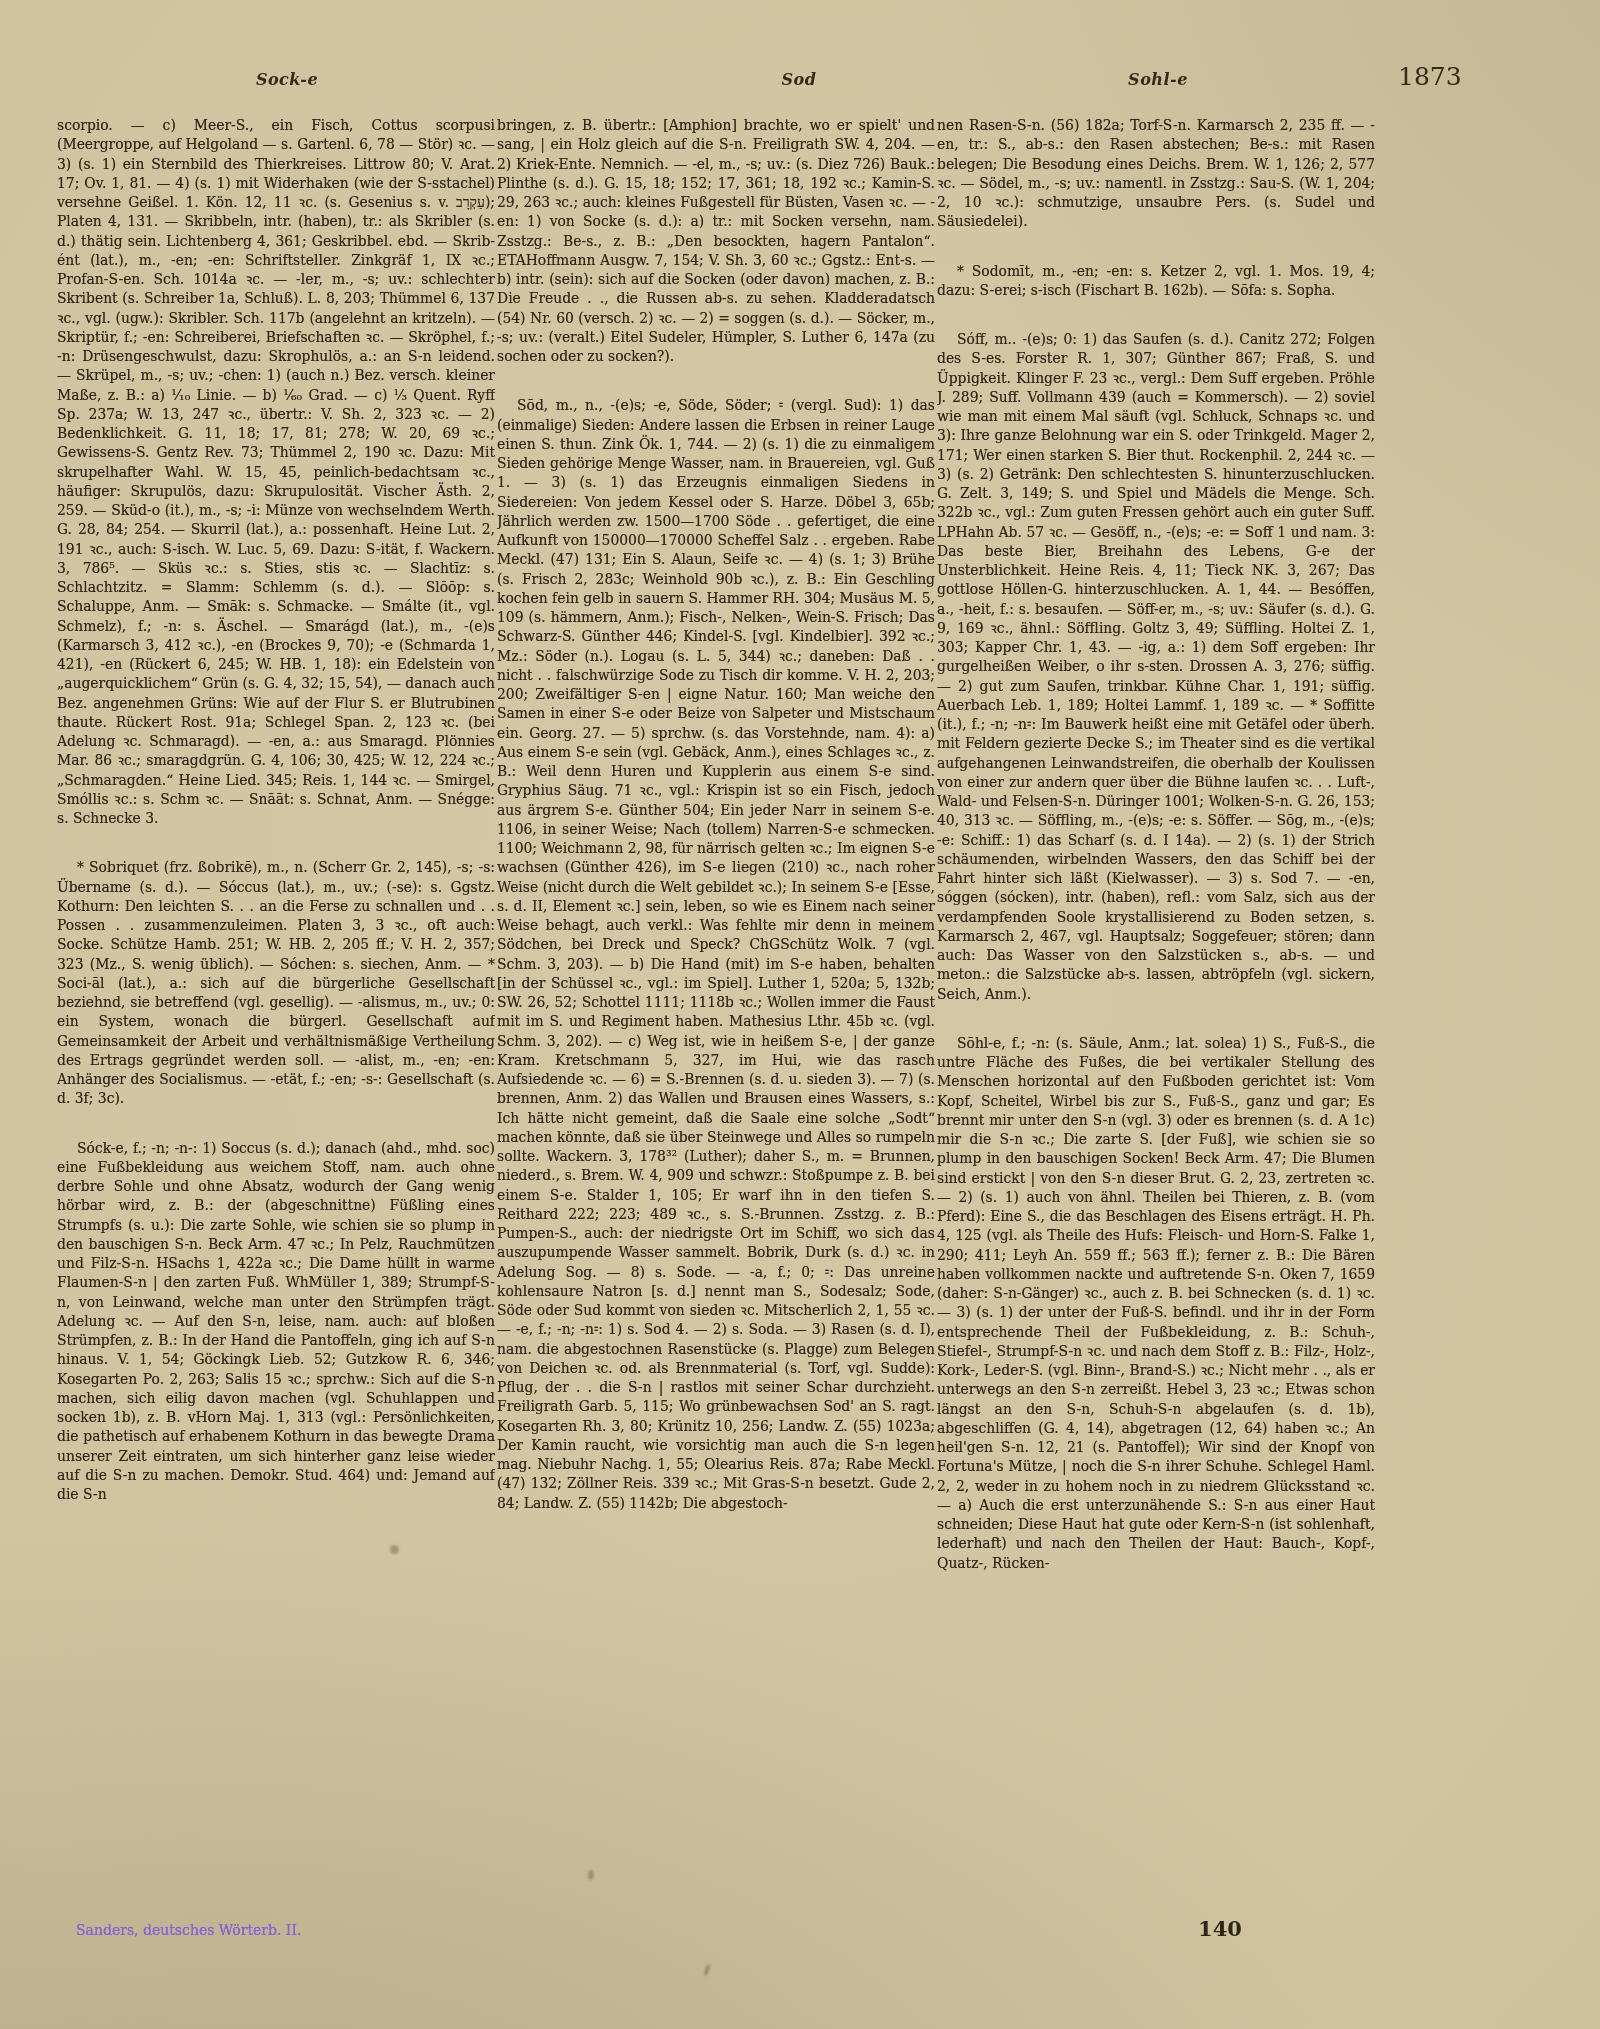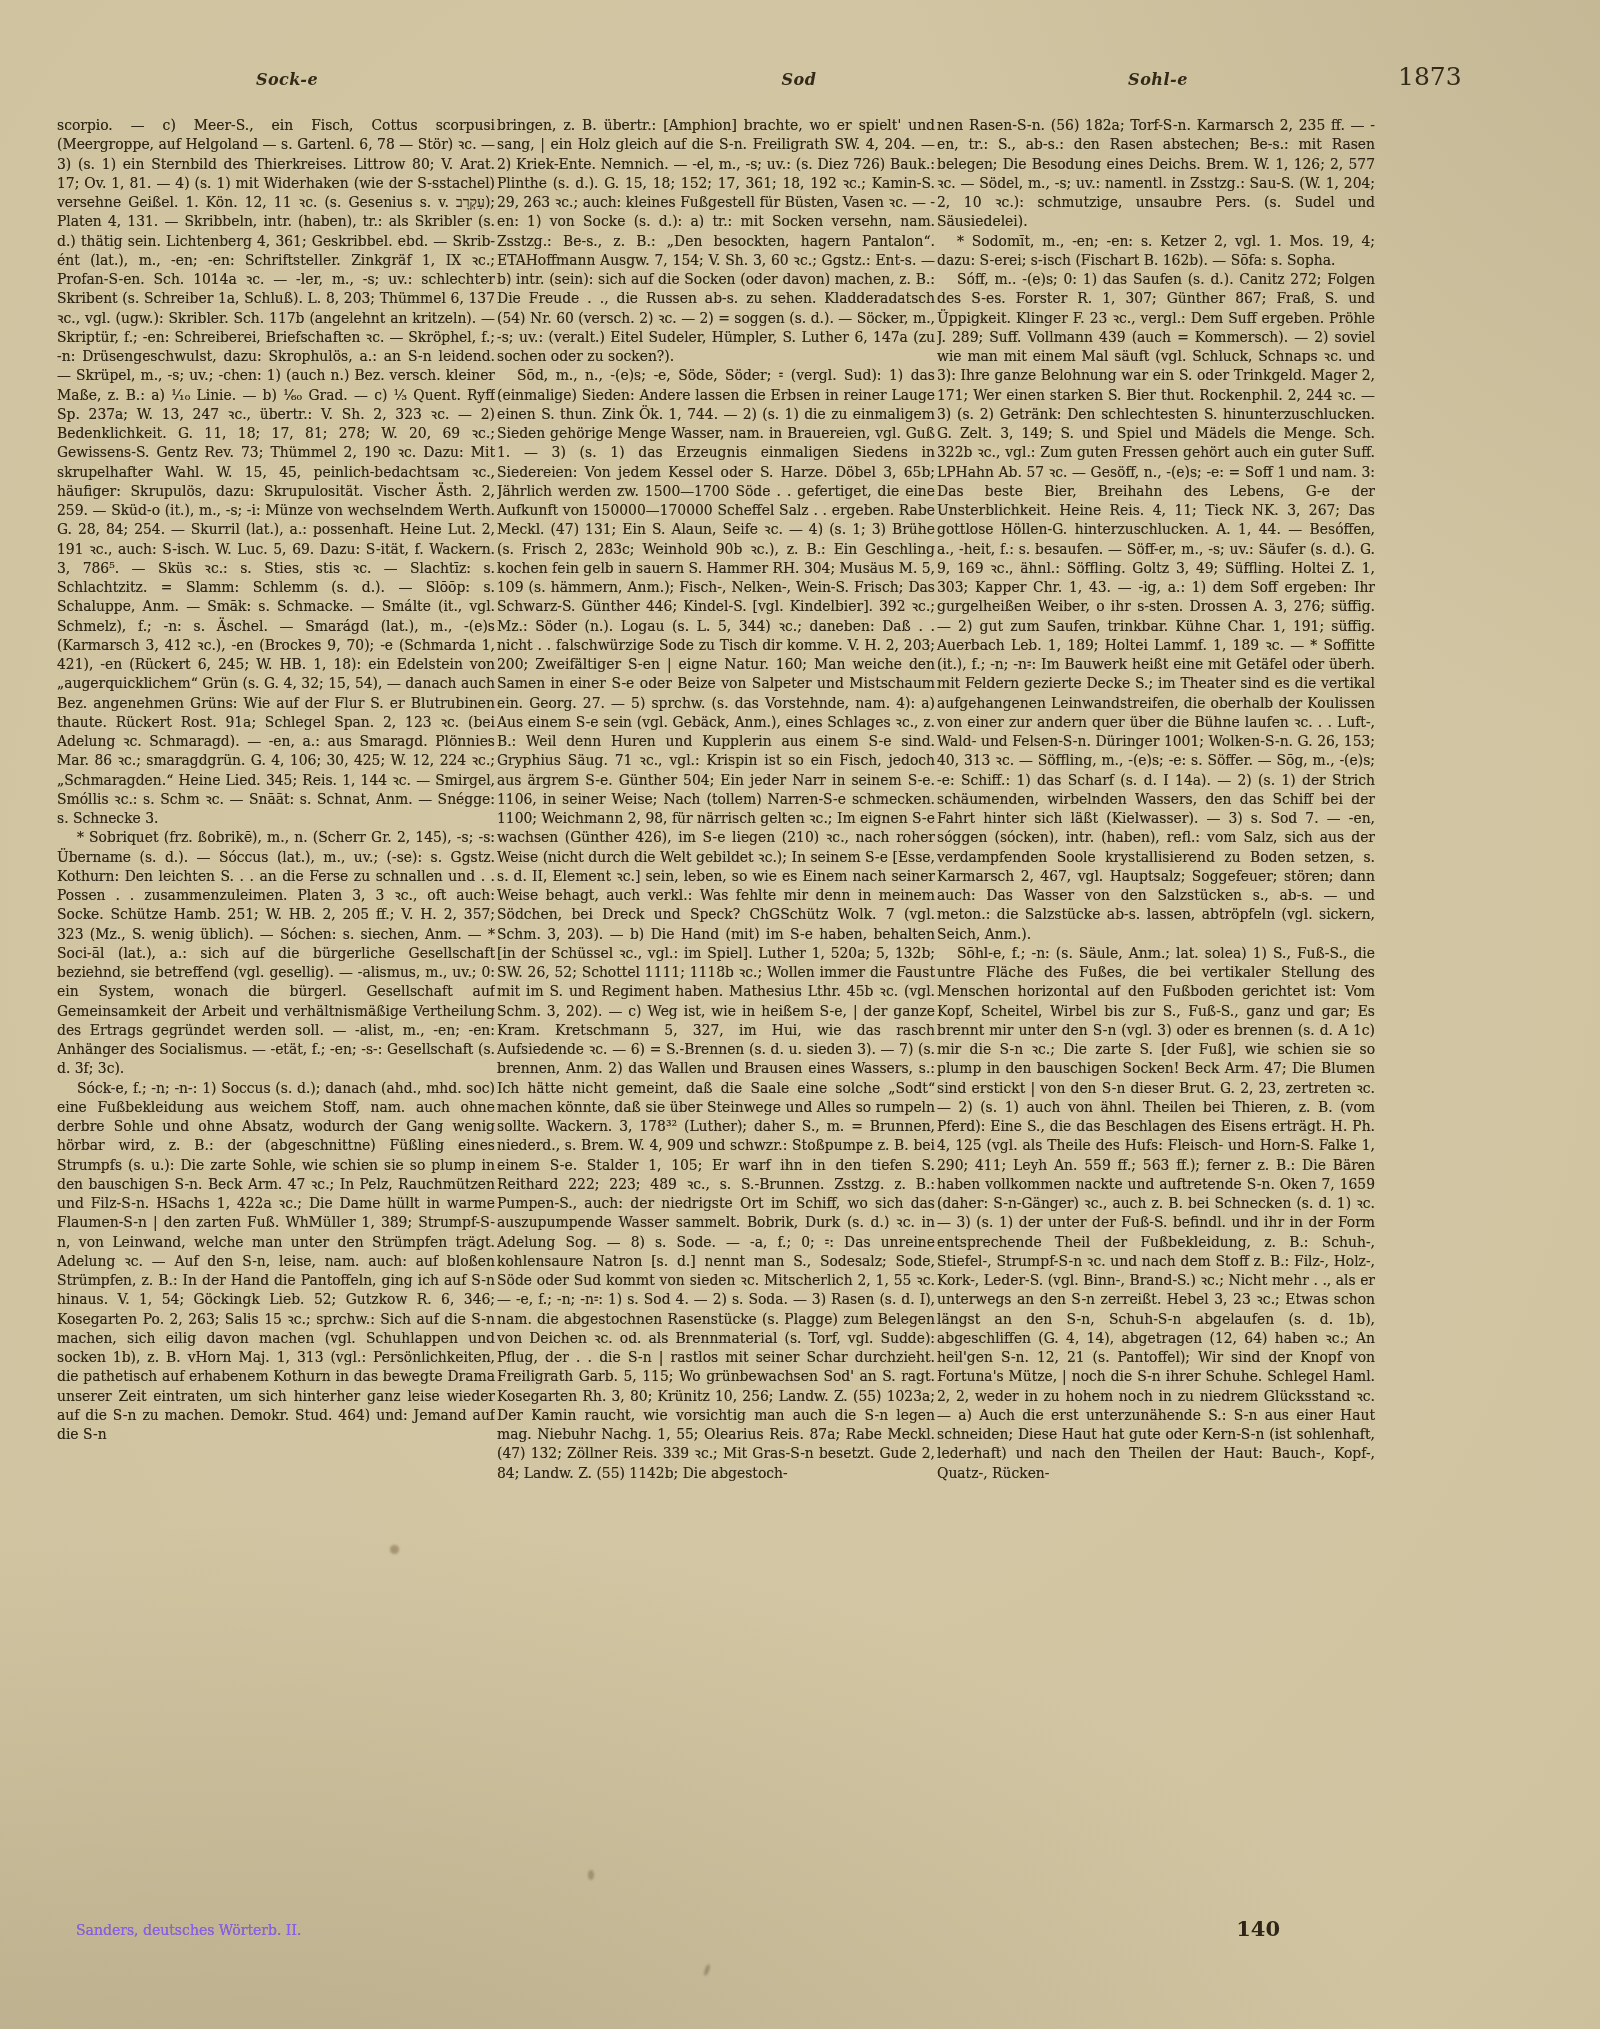--- a/index.html
+++ b/index.html
@@ -23,27 +23,27 @@
   .cols{
     position:absolute;left:57px;top:116px;width:1346px;
     display:flex;gap:2px;
   }
   .col{
     width:438px;height:1800px;overflow:hidden;
     font-size:13.9px;line-height:19.25px;text-align:justify;
     color:#2e2516;text-shadow:0 0 .5px rgba(46,37,22,.55);
   }
   .para{margin:0;}
-  .para.indent{text-indent:20px;}
+  .para.indent{text-indent:20px;margin-top:30px;}
   .footer-sig{
     position:absolute;left:76px;top:1922px;font-size:14px;color:#8b5cf6;
     text-shadow:0 0 .5px rgba(46,37,22,.5);
   }
   .footer-sheet{
-    position:absolute;left:1160px;top:1916px;width:120px;text-align:right;
+    position:absolute;left:1160px;top:1916px;width:120px;text-align:center;
     font-size:21px;font-weight:bold;color:#2e2516;
   }
   .stain{position:absolute;border-radius:50%;pointer-events:none;}
 </style>
 </head>
 <body>
 
 <span class="runhead" style="left:287px">Sock-e</span>
 <span class="runhead" style="left:799px">Sod</span>
 <span class="runhead" style="left:1158px">Sohl-e</span>

